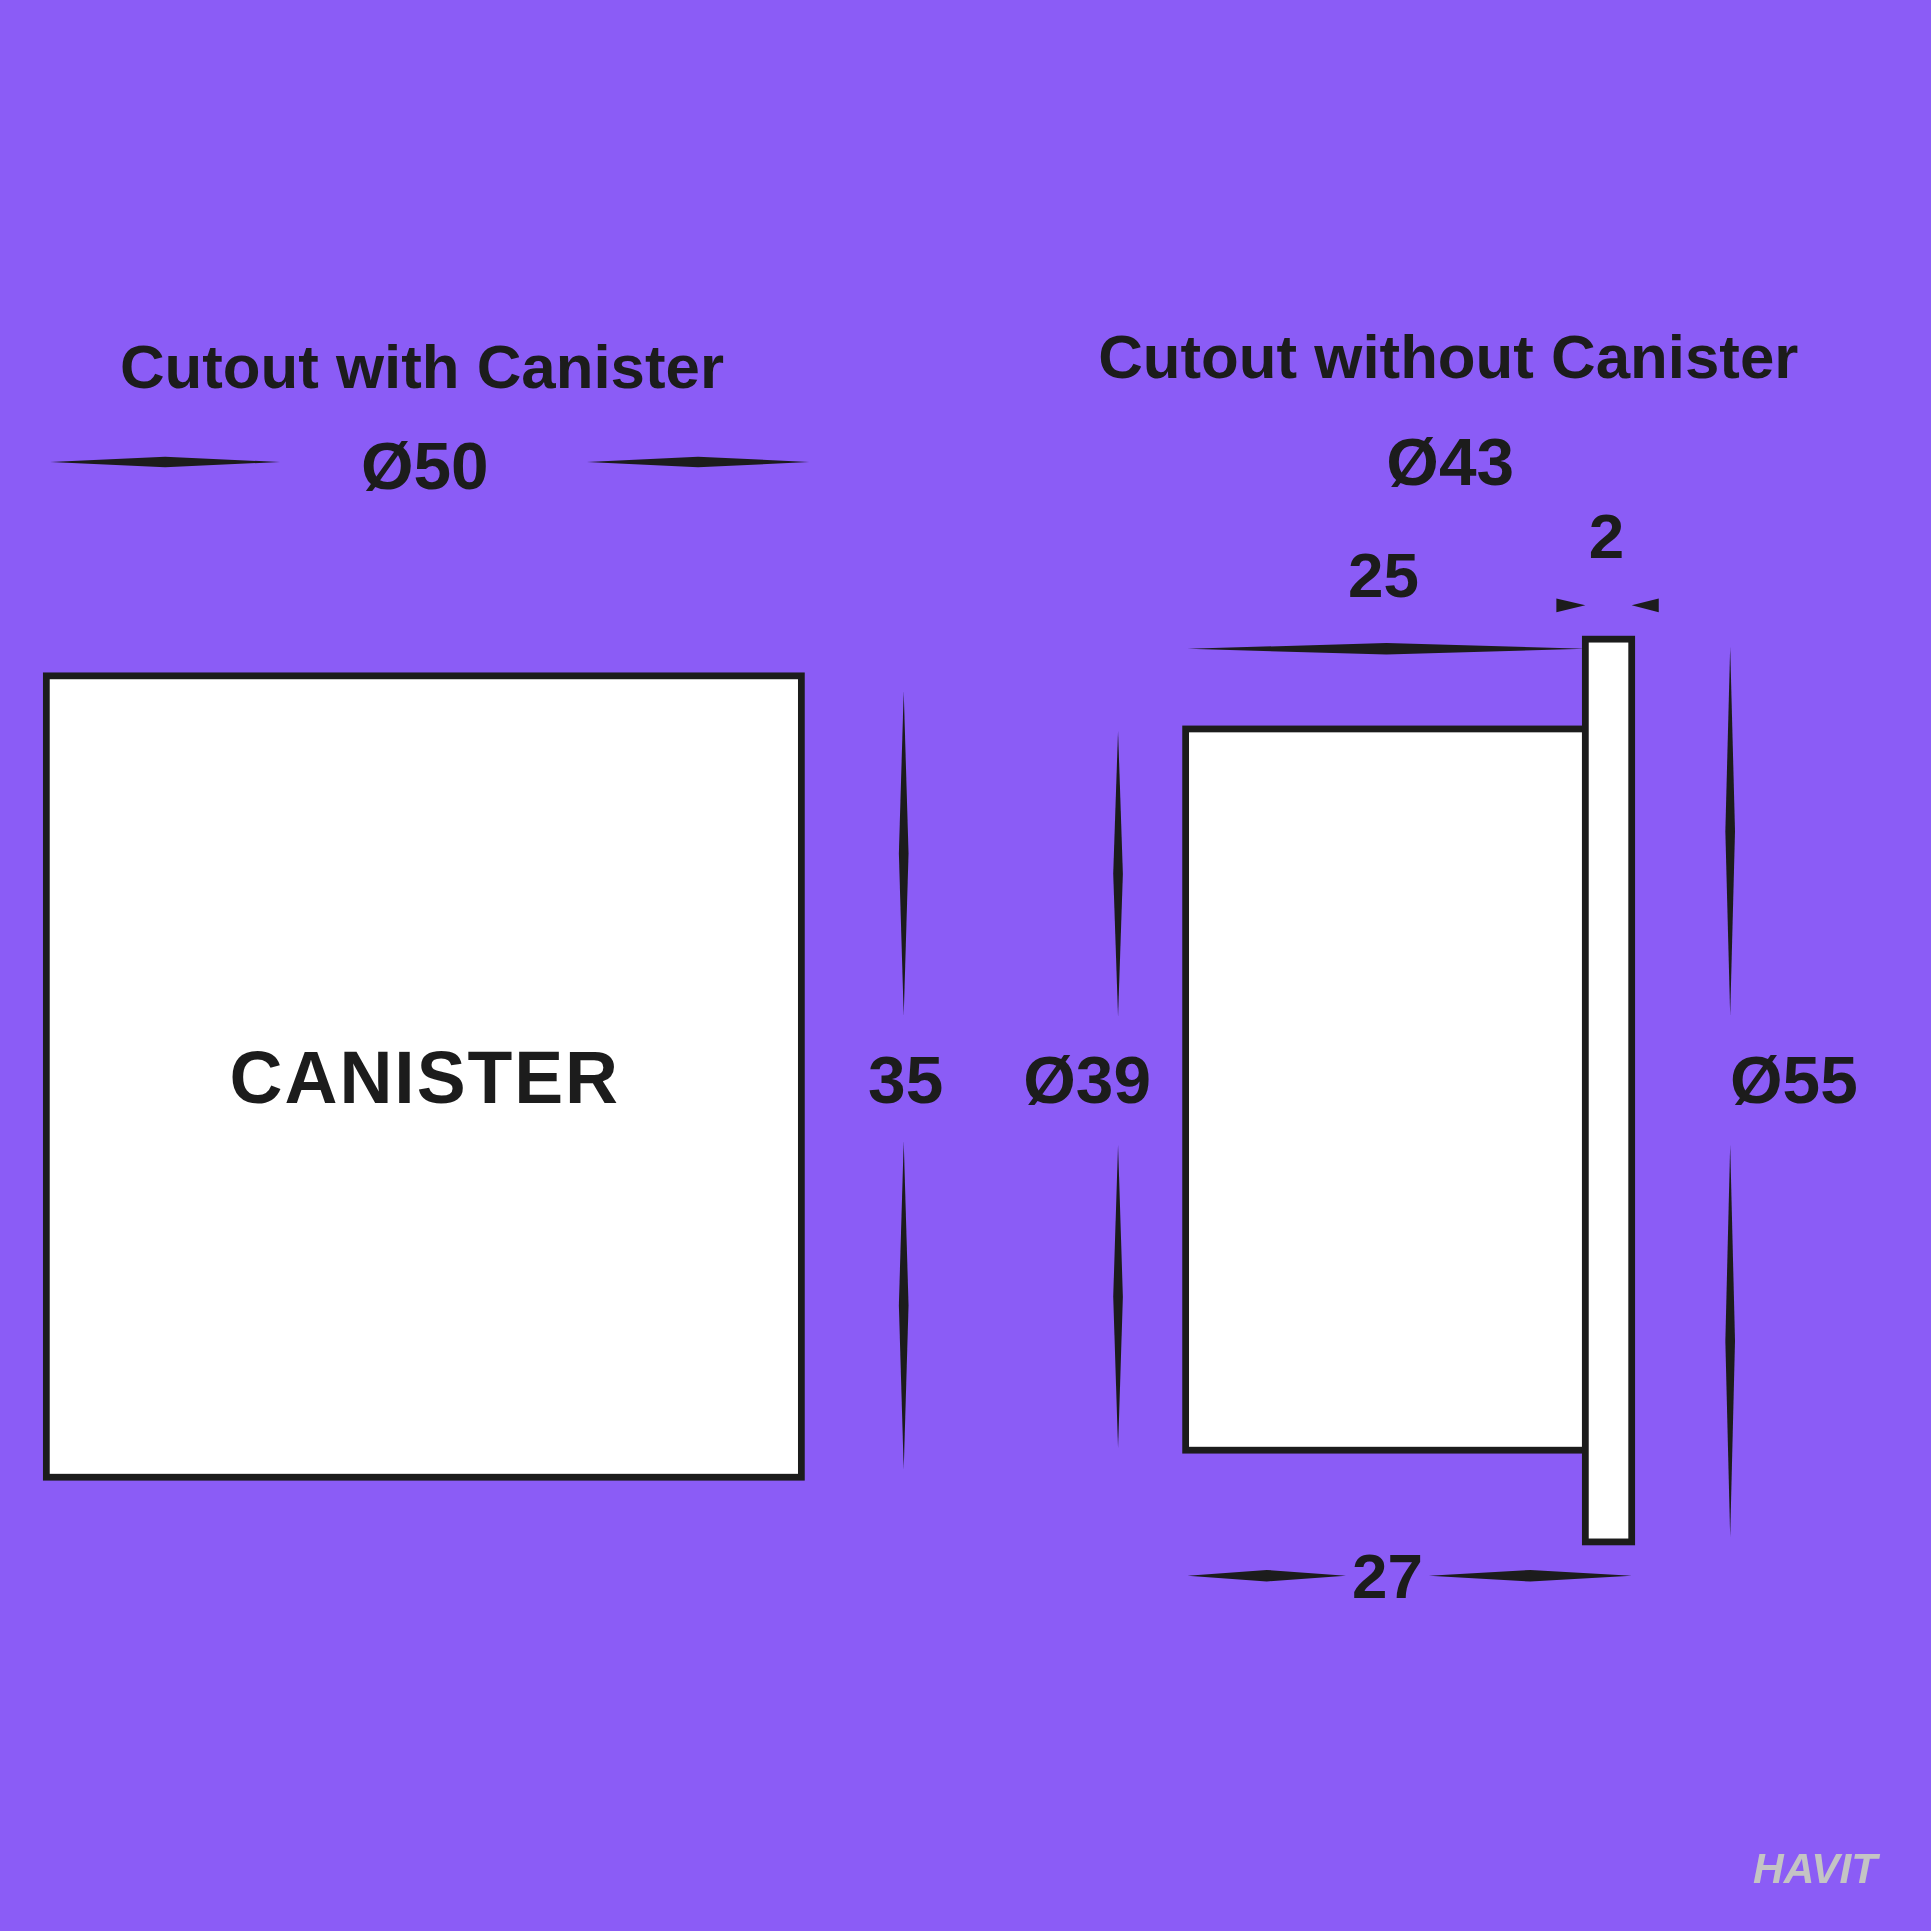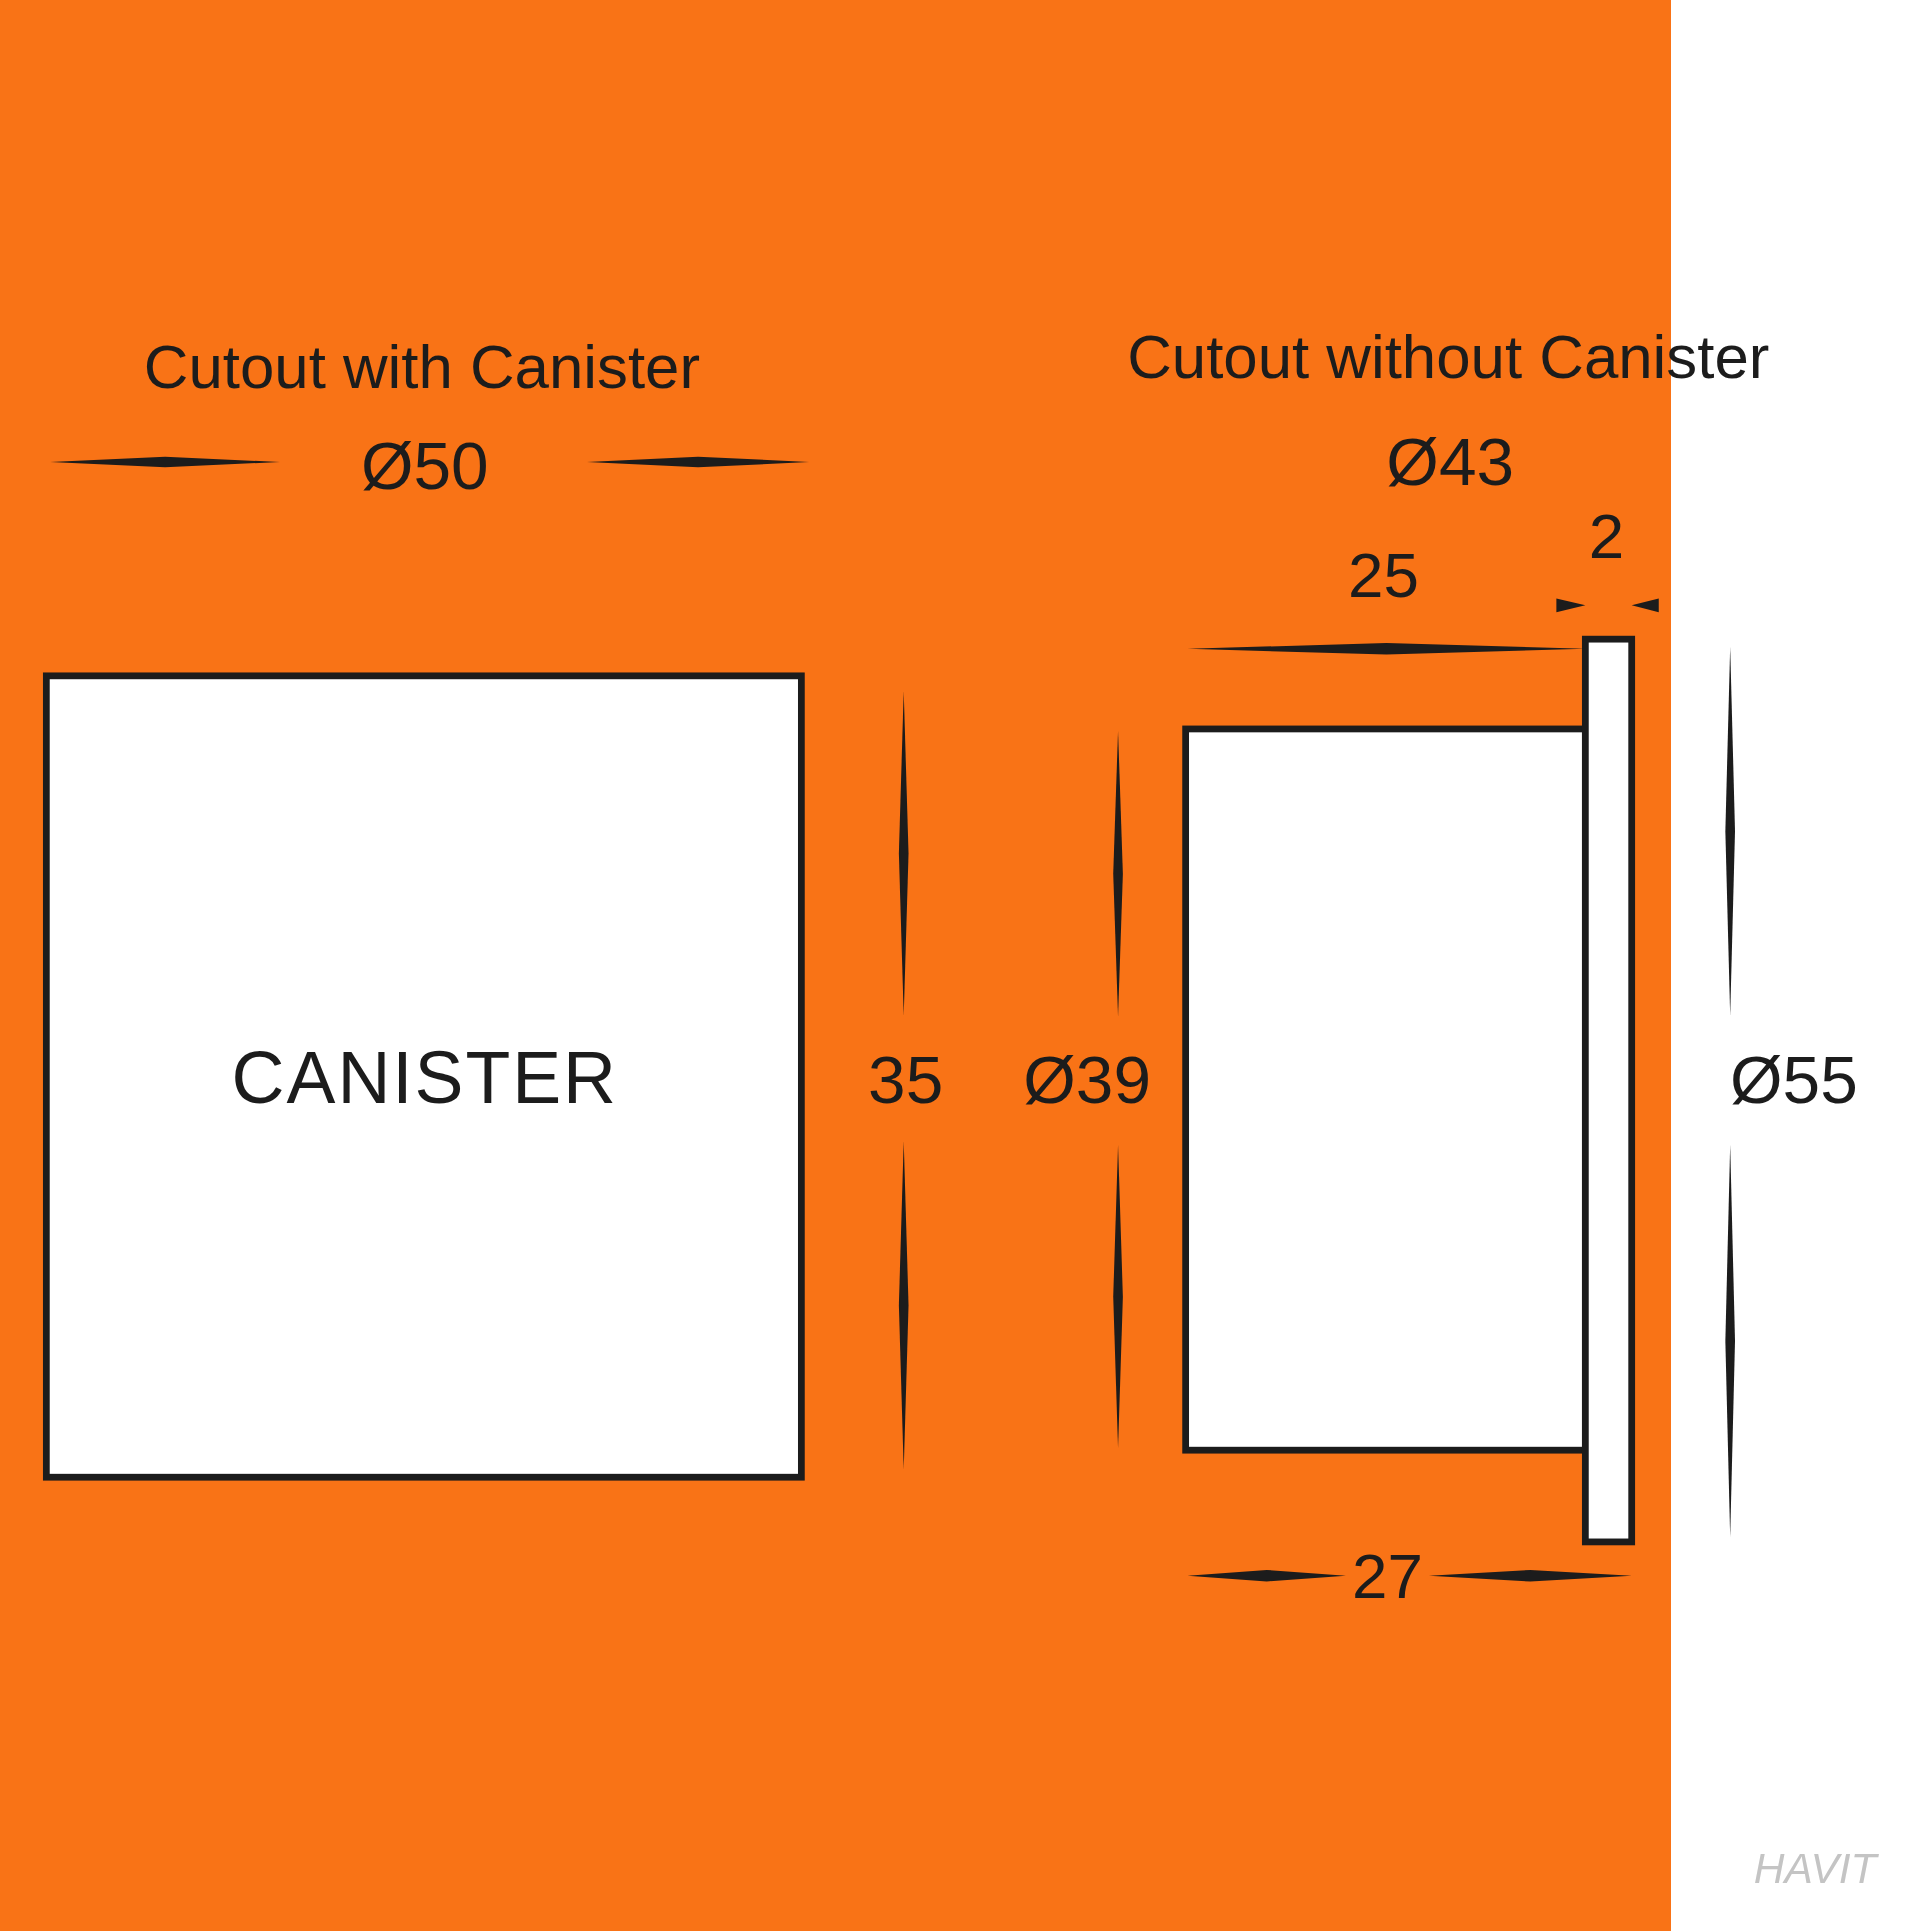--- a/index.html
+++ b/index.html
@@ -2,24 +2,25 @@
 <html><head>
 <meta charset="utf-8">
 <style>
   html, body {
     margin: 0;
     padding: 0;
     background: #ffffff;
   }
   .canvas {
     position: relative;
-    width: 1671px;
+    width: 1931px;
     height: 1931px;
-    background: #f97316;
+    background: #8b5cf6;
     font-family: "Liberation Sans", sans-serif;
+    font-weight: bold;
   }
   svg text {
     font-family: "Liberation Sans", sans-serif;
     fill: #1c1c1c;
   }
   .title-text   { font-size: 64px; }
   .dim-text     { font-size: 70px; }
   .dim-text-sm  { font-size: 66px; }
   .label-text   { font-size: 76px; letter-spacing: 2px; }
   .outline      { fill: #ffffff; stroke: #1c1c1c; stroke-width: 7; }

